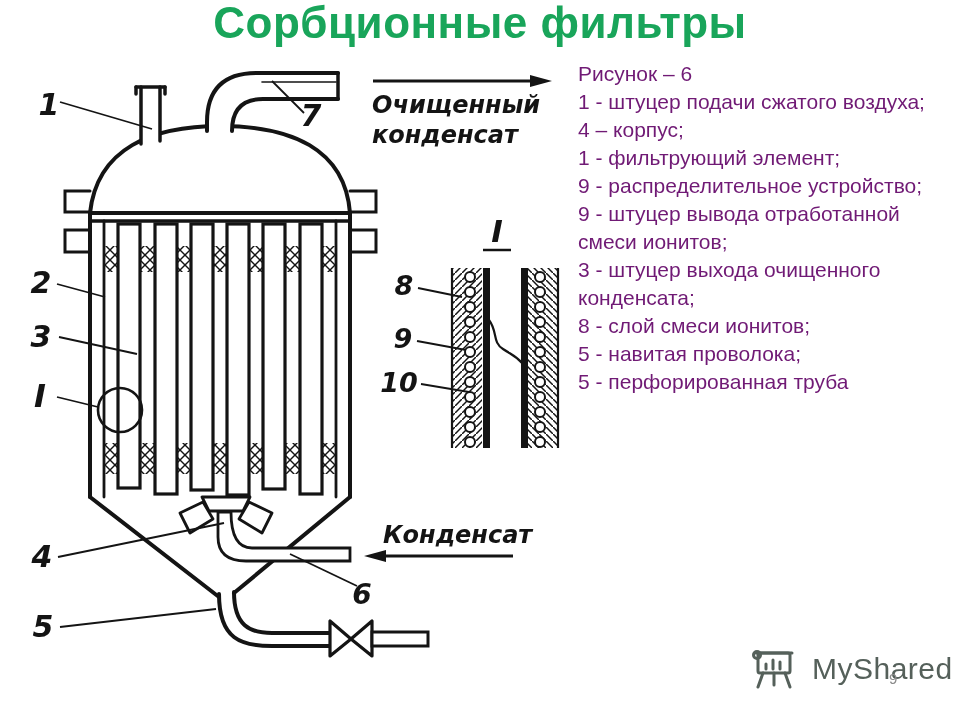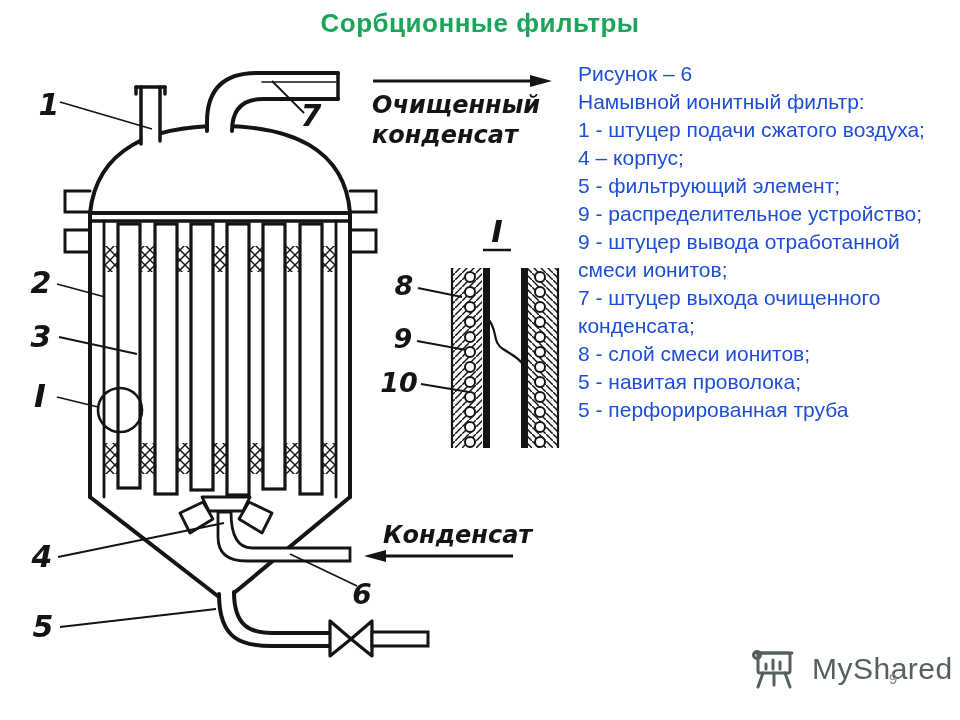--- a/index.html
+++ b/index.html
@@ -1,20 +1,20 @@
 <!DOCTYPE html>
 <html><head>
 <meta charset="utf-8">
 <style>
   html,body{margin:0;padding:0;}
   body{width:960px;height:720px;position:relative;background:#ffffff;overflow:hidden;
        font-family:"Liberation Sans",sans-serif;color:#141414;}
   .title{position:absolute;left:0;right:0;top:0;height:46px;text-align:center;
-         font-size:26px;font-weight:bold;color:#19a55a;line-height:46px;letter-spacing:0.5px;}
-  .caption{position:absolute;left:578px;top:60px;width:368px;font-size:21px;line-height:28px;color:#1d4ed8;}
+         font-size:44px;font-weight:bold;color:#19a55a;line-height:46px;letter-spacing:0.5px;}
+  .caption{position:absolute;left:578px;top:60px;width:368px;font-size:21px;line-height:28px;color:#701a75;}
   .cap-line{white-space:normal;}
   .diagram-svg{position:absolute;left:0;top:0;width:960px;height:720px;}
   .watermark{position:absolute;left:748px;top:645px;display:flex;align-items:center;gap:16px;color:#55605a;}
   .watermark .brand{font-size:30px;letter-spacing:0.5px;}
   .pagenum{position:absolute;left:889px;top:670px;font-size:15px;color:#8a8a8a;}
 </style>
 </head>
 <body>
 
 <div class="title">Сорбционные фильтры</div>
@@ -204,27 +204,26 @@
     <text x="399" y="392" font-size="27" text-anchor="middle">10</text>
     <text x="497" y="242" font-size="31" text-anchor="middle">I</text>
     <text x="372" y="113" font-size="24">Очищенный</text>
     <text x="372" y="143" font-size="24">конденсат</text>
     <text x="383" y="543" font-size="24">Конденсат</text>
   </g>
 </svg>
 
 <div class="caption">
     <div class="cap-line">Рисунок – 6</div>
-    <div class="cap-line">Намывной ионитный фильтр:</div>
     <div class="cap-line">1 - штуцер подачи сжатого воздуха;</div>
     <div class="cap-line">4 – корпус;</div>
-    <div class="cap-line">5 - фильтрующий элемент;</div>
+    <div class="cap-line">1 - фильтрующий элемент;</div>
     <div class="cap-line">9 - распределительное устройство;</div>
     <div class="cap-line">9 - штуцер вывода отработанной смеси ионитов;</div>
-    <div class="cap-line">7 - штуцер выхода очищенного конденсата;</div>
+    <div class="cap-line">3 - штуцер выхода очищенного конденсата;</div>
     <div class="cap-line">8 - слой смеси ионитов;</div>
     <div class="cap-line">5 - навитая проволока;</div>
     <div class="cap-line">5 - перфорированная труба</div>
   </div>
 
 <div class="watermark">
   <svg width="48" height="48" viewBox="0 0 48 48">
     <g stroke="#55605a" fill="none" stroke-width="3" stroke-linecap="round">
       <rect x="10" y="8" width="32" height="20" rx="2"></rect>
       <line x1="8" y1="8" x2="44" y2="8"></line>

